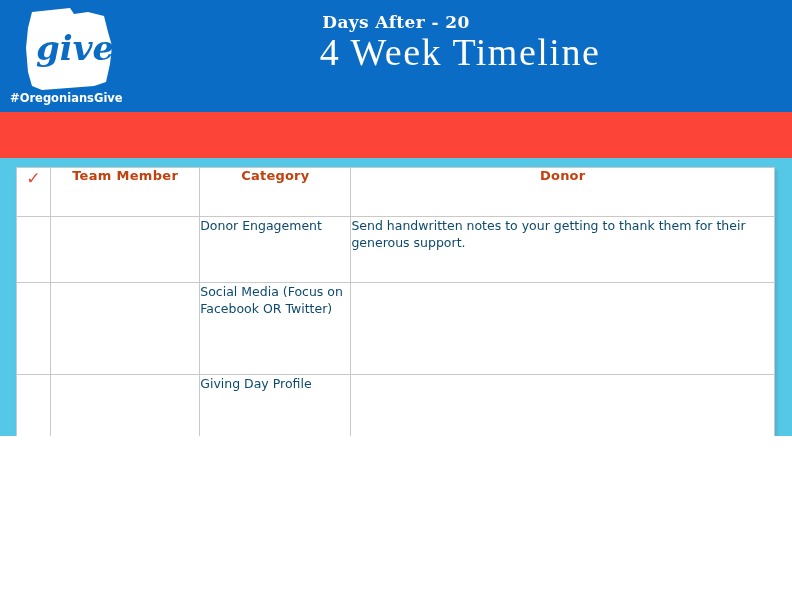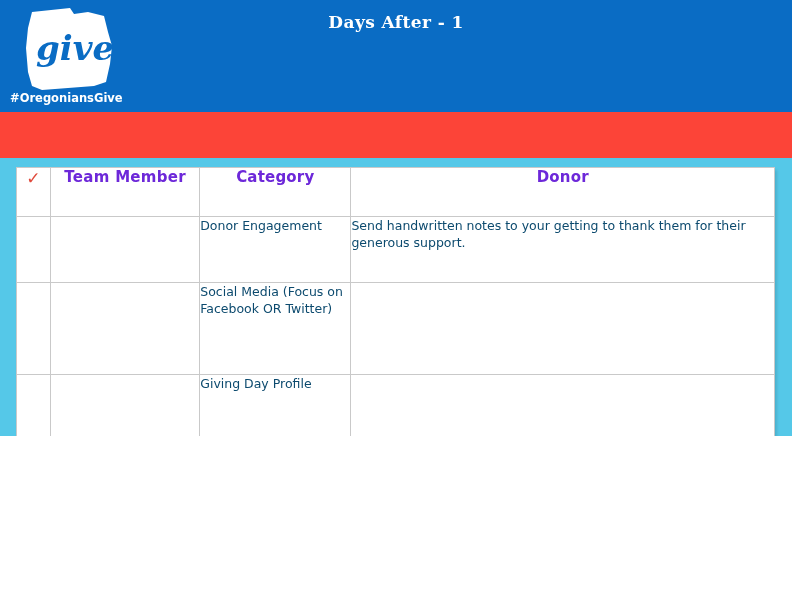--- a/index.html
+++ b/index.html
@@ -99,23 +99,23 @@
   }
 
   .col-check  { width: 34px; }
   .col-member { width: 149px; }
   .col-cat    { width: 151px; }
   .col-task   { width: 423px; }
 
   thead th {
     height: 48px;
     vertical-align: middle;
-    color: #6d28d9;
+    color: #c2410c;
     font-family: "DejaVu Sans", sans-serif;
-    font-size: 15px;
+    font-size: 13px;
     font-weight: bold;
     text-align: center;
     letter-spacing: 0.2px;
   }
   thead th.th-check {
     color: #e04a3c;
     font-size: 17px;
     font-weight: normal;
   }
   thead th.th-member { letter-spacing: 0.3px; }
@@ -149,23 +149,24 @@
     <svg width="118" height="108" viewBox="0 0 118 108" xmlns="http://www.w3.org/2000/svg">
 
       <path d="M24 10 L62 6 L66 12 L80 10 L96 14 L100 30 L104 44 L102 62 L98 80 L86 84 L60 86 L34 88 L24 84 L20 70 L18 46 L20 26 Z" fill="#ffffff"></path>
 
       <text x="28" y="58" font-family="DejaVu Serif, serif" font-size="34" font-style="italic" font-weight="bold" fill="#0a6cc4">give</text>
 
       <text x="2" y="100" font-family="DejaVu Sans, sans-serif" font-size="11.5" font-weight="bold" fill="#ffffff">#OregoniansGive</text>
     </svg>
   </div>
 
+  <div class="slide-title">4 Week Timeline</div>
 
   <div class="days-band"></div>
-  <div class="days-label">Days After - 1</div>
+  <div class="days-label">Days After - 20</div>
 
   <div class="table-wrap">
     <table class="timeline">
       <colgroup>
         <col class="col-check">
         <col class="col-member">
         <col class="col-cat">
         <col class="col-task">
       </colgroup>
       <thead>

